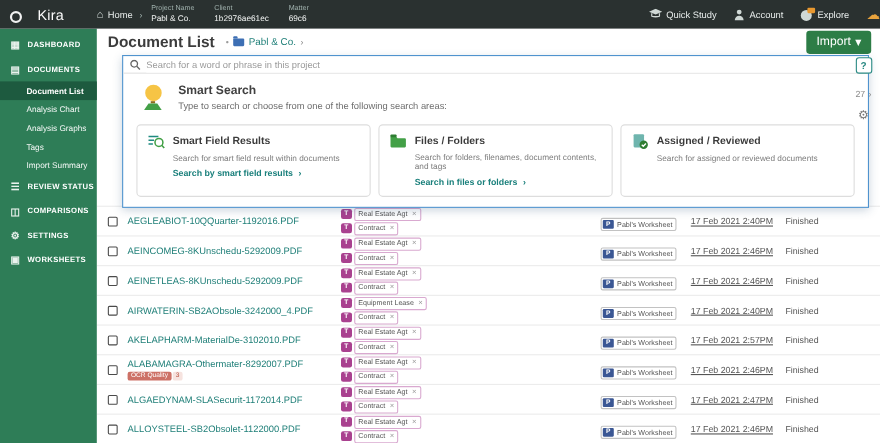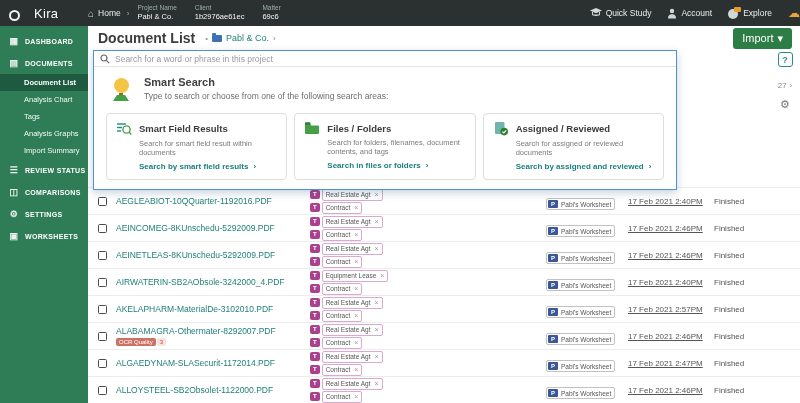--- a/index.html
+++ b/index.html
@@ -37,26 +37,26 @@
   .page-title { font-size:14px; font-weight:600; color:#3c3c3c; }
   .crumb { display:flex; align-items:center; gap:4px; margin-left:10px; }
   .crumb .dot { color:#9a9a9a; font-size:8px; }
   .folder-ic { width:10px; height:7px; background:#3d6fb4; border-radius:1px; position:relative; display:inline-block; }
   .folder-ic::before { content:""; position:absolute; top:-2px; left:0; width:4px; height:2px; background:#3d6fb4; border-radius:1px 1px 0 0; }
   .crumb .name { font-size:9px; color:#1f7f78; cursor:pointer; }
   .crumb .chev { font-size:8px; color:#888; }
   .import-btn { margin-left:auto; background:#2d7d46; color:#fff; font-size:11px; padding:4px 9px; border:none; border-radius:3px; display:flex; align-items:center; gap:4px; cursor:pointer; font-family:inherit; }
 
   
-  .search-panel { position:absolute; left:5px; top:24px; width:584px; background:#fff; border:1px solid #4f93ce; box-shadow:0 3px 8px rgba(40,80,120,.25); z-index:15; }
+  .search-panel { position:absolute; left:23px; top:24px; width:679px; background:#fff; border:1px solid #4f93ce; box-shadow:0 3px 8px rgba(40,80,120,.25); z-index:15; }
   .search-row { display:flex; align-items:center; height:16px; border-bottom:1px solid #e2e2e2; padding:0 6px; gap:5px; }
   .search-input { flex:1; border:none; outline:none; font-size:8.5px; color:#444; font-family:inherit; height:14px; }
   .search-input::placeholder { color:#9a9a9a; }
   .panel-body { padding:7px 12px 9px 12px; }
-  .ss-head { display:flex; align-items:flex-end; gap:12px; padding:2px 0 4px 4px; }
+  .ss-head { display:flex; align-items:center; gap:12px; padding:2px 0 4px 4px; }
   .lamp { width:22px; display:flex; flex-direction:column; align-items:center; }
   .lamp .bulb { width:15px; height:15px; border-radius:50%; background:#f6c445; }
   .lamp .stem { width:4px; height:2px; background:#8a6d1f; }
   .lamp .base { width:0; height:0; border-left:4px solid transparent; border-right:4px solid transparent; border-bottom:6px solid #43a047; width:16px; }
   .ss-title { font-size:11px; font-weight:600; color:#414141; margin-bottom:3px; }
   .ss-sub { font-size:8.5px; color:#6d6d6d; }
   .cards { display:flex; gap:7px; margin-top:8px; }
   .card { flex:1; border:1px solid #ddd; border-radius:4px; padding:7px 9px 8px 9px; cursor:pointer; }
   .card-top { display:flex; align-items:center; gap:7px; margin-bottom:3px; }
   .card-title { font-size:9.5px; font-weight:600; color:#3b3b3b; }
@@ -148,22 +148,22 @@
   <div class="side-item">
     <span class="side-icon">▦</span>
     <span>DASHBOARD</span>
   </div>
   <div class="side-item">
     <span class="side-icon">▤</span>
     <span>DOCUMENTS</span>
   </div>
   <div class="side-sub active">Document List</div>
   <div class="side-sub">Analysis Chart</div>
+  <div class="side-sub">Analysis Graphs</div>
   <div class="side-sub">Tags</div>
-  <div class="side-sub">Analysis Graphs</div>
   <div class="side-sub">Import Summary</div>
   <div class="side-item">
     <span class="side-icon">☰</span>
     <span>REVIEW STATUS</span>
   </div>
   <div class="side-item">
     <span class="side-icon">◫</span>
     <span>COMPARISONS</span>
   </div>
   <div class="side-item">
@@ -241,21 +241,20 @@
         <div class="card">
           <div class="card-top">
             <svg width="16" height="15" viewBox="0 0 16 15">
                 <rect x="2" y="1" width="9.5" height="12" rx="1" fill="#6fb5ae"></rect>
                 <circle cx="11.2" cy="10.6" r="3.8" fill="#2e7d32"></circle>
                 <polyline points="9.4,10.6 10.8,12 13.2,9.4" fill="none" stroke="#fff" stroke-width="1.2"></polyline>
               </svg>
             <span class="card-title">Assigned / Reviewed</span>
           </div>
           <div class="card-desc">Search for assigned or reviewed documents</div>
-          <div class="card-link"><span>Search by assigned and reviewed</span><span class="lchev">›</span></div>
         </div>
       </div>
     </div>
   </div>
 
   <div class="rail">
     <div class="help-btn">?</div>
     <div class="pager">
       <span>27</span>
       <span>›</span>

